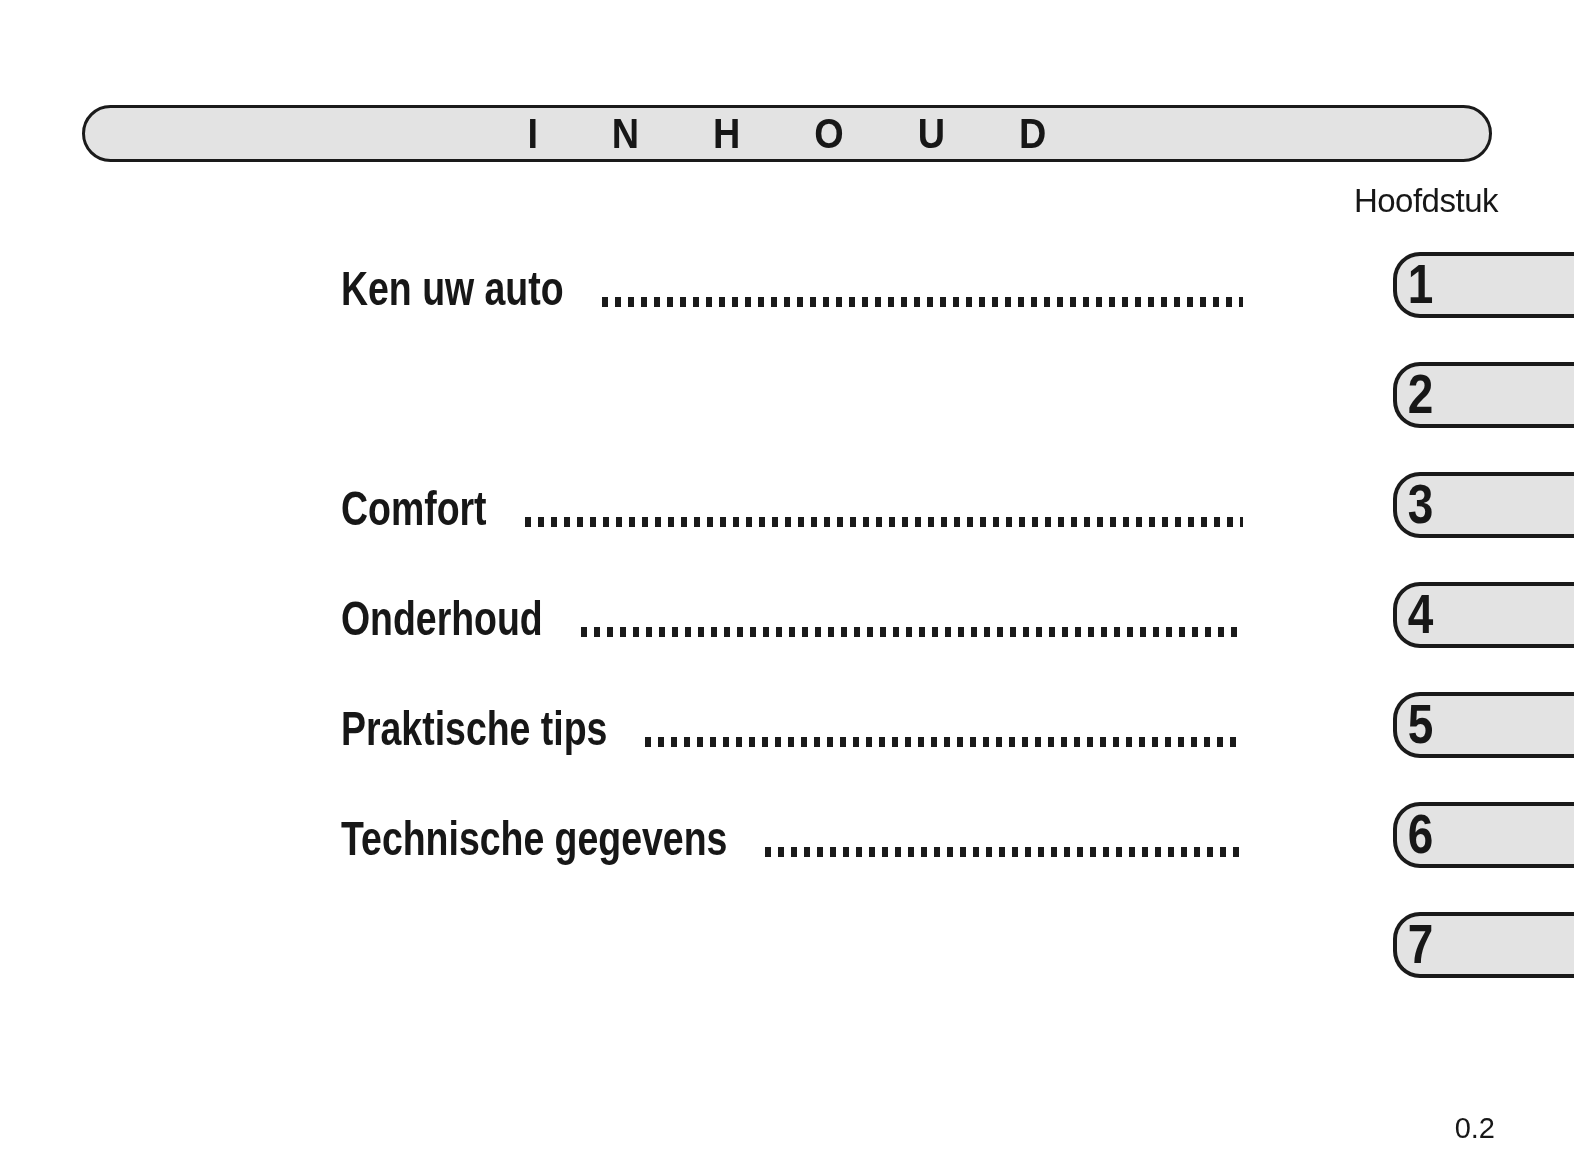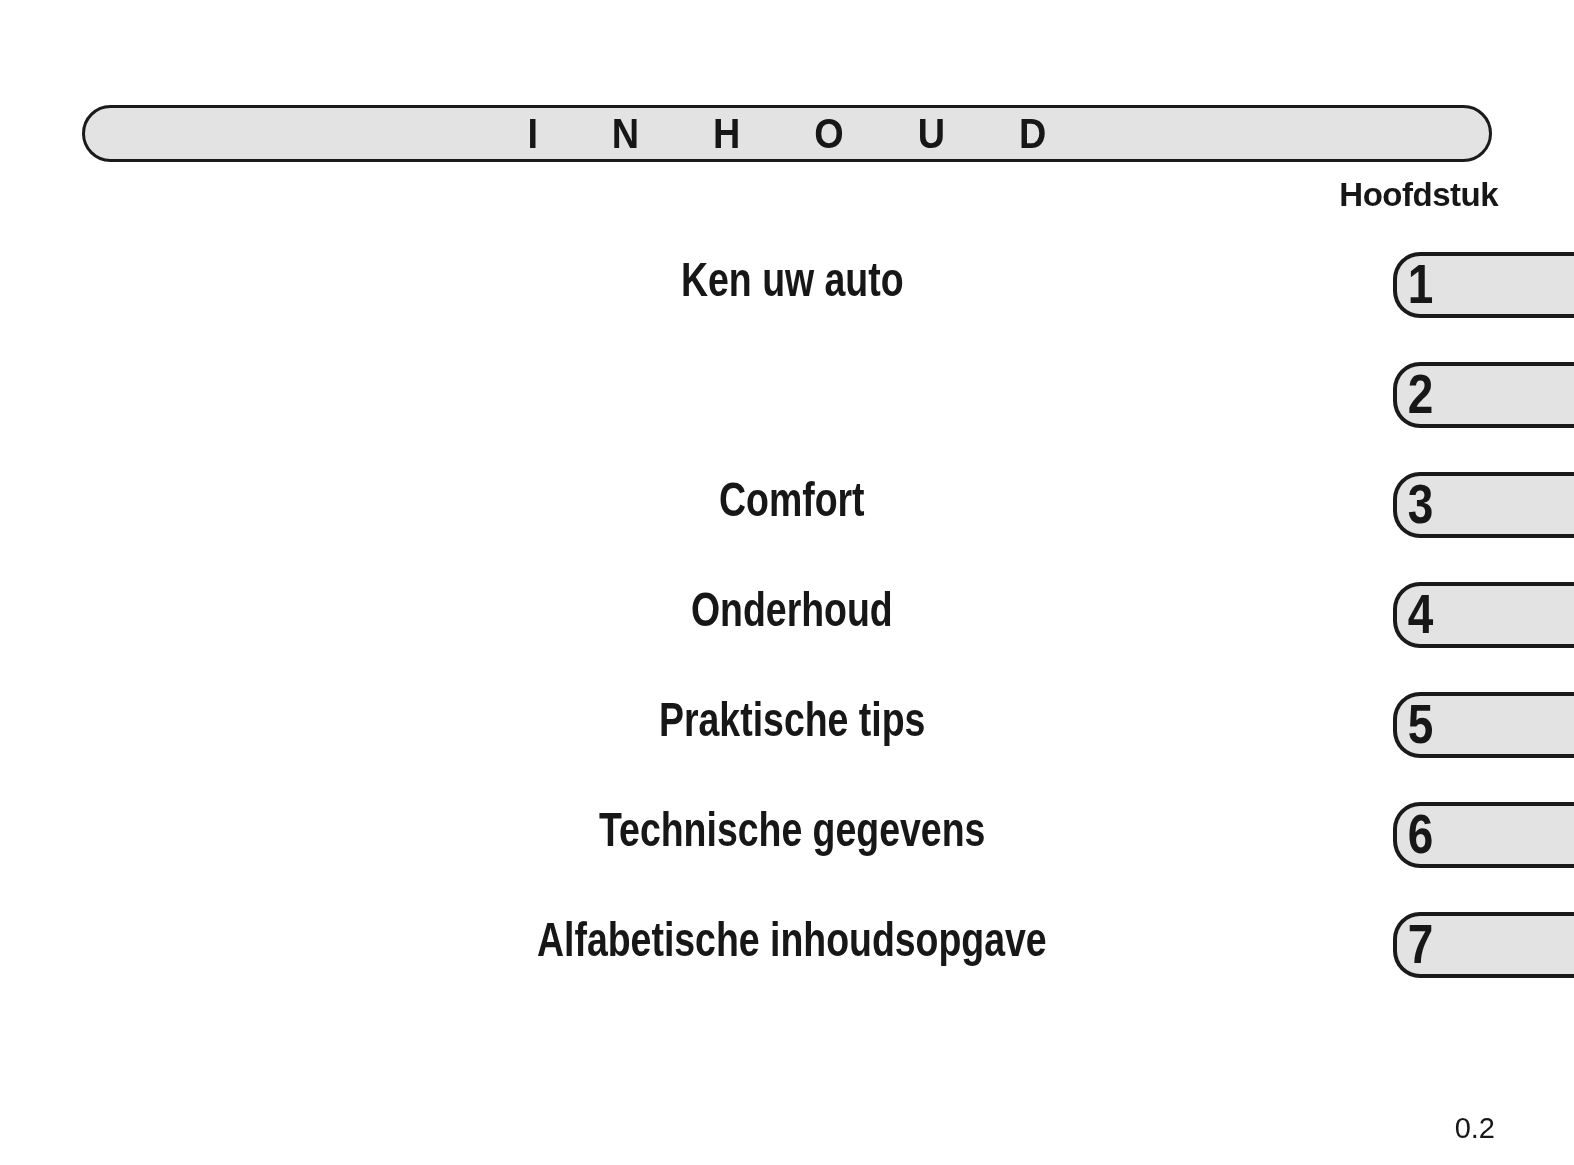--- a/index.html
+++ b/index.html
@@ -38,36 +38,35 @@
     font-weight: bold;
     letter-spacing: 84px;
     padding-left: 84px; 
     white-space: nowrap;
     transform: scaleX(0.88);
   }
 
   
   .col-label {
     position: absolute;
-    top: 156px;
+    top: 162px;
     right: 76px;
     font-size: 33px;
-    font-weight: bold;
+    font-weight: normal;
     letter-spacing: -0.5px;
   }
 
   
   .toc-row {
     position: absolute;
     left: 341px;
     right: 331px;   
     height: 66px;
     display: flex;
     align-items: center;
-    flex-direction: column;
   }
   .toc-label {
     font-size: 48px;
     font-weight: bold;
     line-height: 1;
     white-space: nowrap;
     position: relative;
     top: 4px;
     transform: scaleX(0.78);
     transform-origin: left center;
@@ -137,24 +136,20 @@
     <span class="leader"></span>
   </div>
   <div class="toc-row" style="top:672px">
     <span class="toc-label" style="margin-right: -75.02px;">Praktische tips</span>
     <span class="leader"></span>
   </div>
   <div class="toc-row" style="top:782px">
     <span class="toc-label" style="margin-right: -108.9px;">Technische gegevens</span>
     <span class="leader"></span>
   </div>
-  <div class="toc-row" style="top:892px">
-    <span class="toc-label" style="margin-right: -143.66px;">Alfabetische inhoudsopgave</span>
-    <span class="leader"></span>
-  </div>
 
   <div class="chapter-tab" style="top:232px">
     <span class="tab-num">1</span>
   </div>
   <div class="chapter-tab" style="top:342px">
     <span class="tab-num">2</span>
   </div>
   <div class="chapter-tab" style="top:452px">
     <span class="tab-num">3</span>
   </div>

